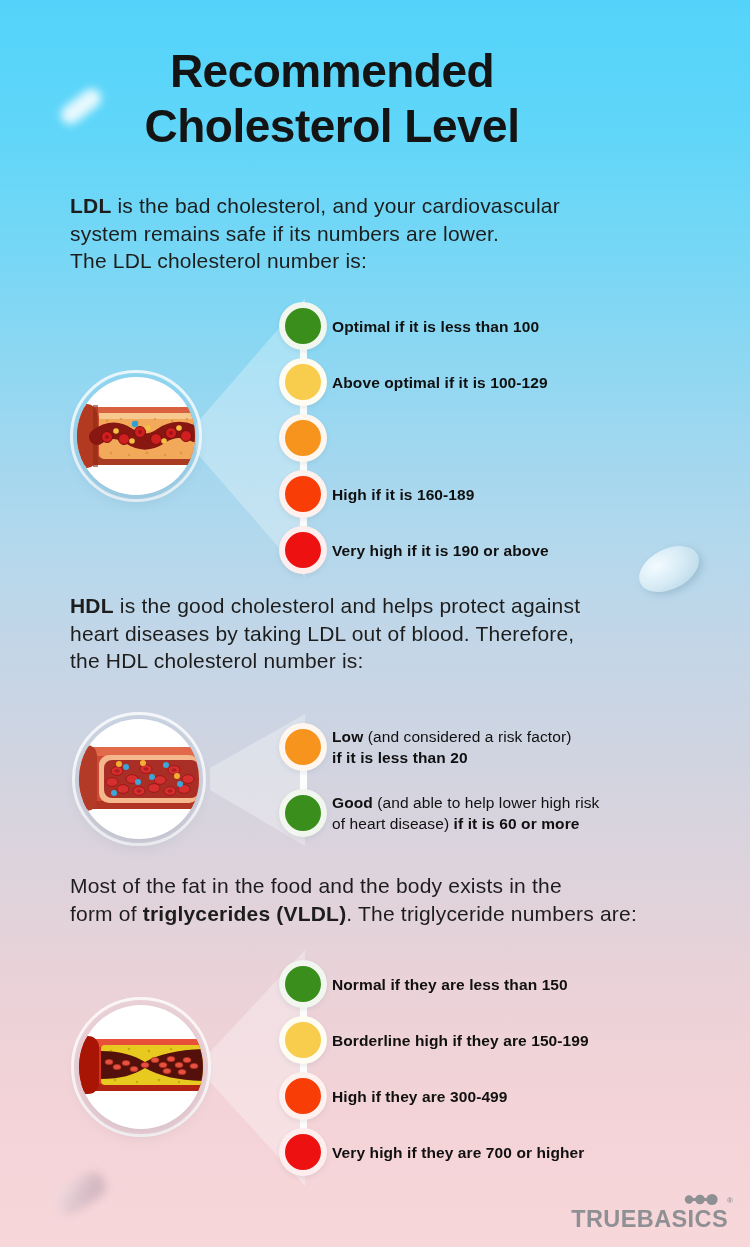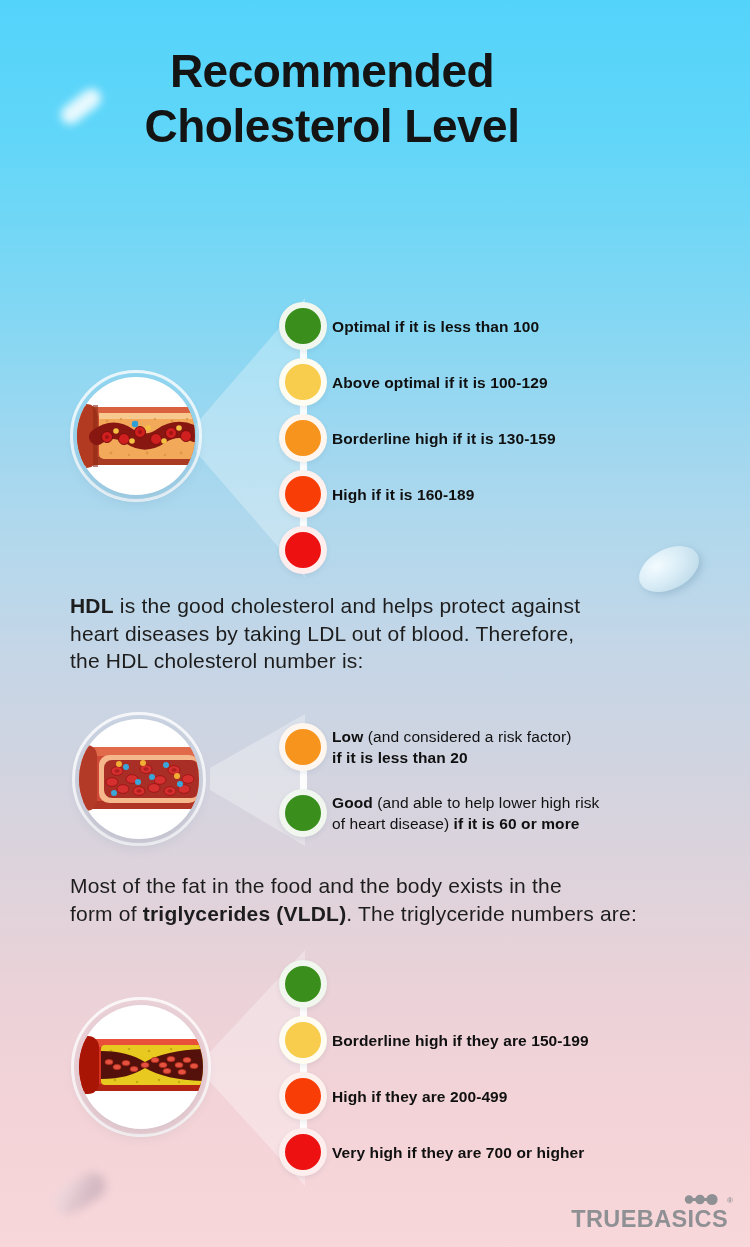--- a/index.html
+++ b/index.html
@@ -71,20 +71,23 @@
     <polygon points="210,1052 305,950 305,1186 210,1082" fill="rgba(255,255,255,0.30)"></polygon>
   </svg>
 
   <div class="pill pill-top"></div>
   <div class="pill pill-right"></div>
   <div class="pill pill-bottom"></div>
 
   <h1 class="title">Recommended
 Cholesterol Level</h1>
 
+  <p class="para" style="top:192px"><span class="b">LDL</span><span> is the bad cholesterol, and your cardiovascular
+system remains safe if its numbers are lower.
+The LDL cholesterol number is:</span></p>
 
   <div class="ill-ring" style="left:70px;top:370px;width:132px;height:132px"></div>
   <div class="ill-disc" style="left:77px;top:377px;width:118px;height:118px">
     <svg width="118" height="118" viewBox="0 0 118 118">
       <rect x="0" y="30" width="118" height="58" rx="8" fill="#c8492d"></rect>
       <rect x="0" y="30" width="118" height="9" rx="4" fill="#da6140"></rect>
       <rect x="0" y="80" width="118" height="8" rx="4" fill="#a93b22"></rect>
       <rect x="-6" y="27" width="26" height="64" rx="10" fill="#b23a20"></rect>
       <rect x="16" y="28" width="5" height="62" fill="#8e2a15" opacity="0.6"></rect>
       <rect x="22" y="36" width="96" height="46" rx="5" fill="#f2aa5a"></rect>
@@ -132,28 +135,28 @@
   <div class="chain-item" style="top:302px">
     <span class="dot" style="background-color: rgb(58, 142, 28);"></span>
     <span class="chain-text"><span class="b">Optimal if it is less than 100</span></span>
   </div>
   <div class="chain-item" style="top:358px">
     <span class="dot" style="background-color: rgb(248, 204, 77);"></span>
     <span class="chain-text"><span class="b">Above optimal if it is 100-129</span></span>
   </div>
   <div class="chain-item" style="top:414px">
     <span class="dot" style="background-color: rgb(247, 148, 30);"></span>
-    <span class="chain-text"><span class="b">Borderline high if it is 130-159</span></span>
   </div>
   <div class="chain-item" style="top:470px">
     <span class="dot" style="background-color: rgb(249, 61, 7);"></span>
     <span class="chain-text"><span class="b">High if it is 160-189</span></span>
   </div>
   <div class="chain-item" style="top:526px">
     <span class="dot" style="background-color: rgb(238, 17, 17);"></span>
+    <span class="chain-text"><span class="b">Very high if it is 190 or above</span></span>
   </div>
 
   <p class="para" style="top:592px"><span class="b">HDL</span><span> is the good cholesterol and helps protect against
 heart diseases by taking LDL out of blood. Therefore,
 the HDL cholesterol number is:</span></p>
 
   <div class="ill-ring" style="left:72px;top:712px;width:134px;height:134px"></div>
   <div class="ill-disc" style="left:79px;top:719px;width:120px;height:120px">
     <svg width="120" height="120" viewBox="0 0 120 120">
       <rect x="0" y="28" width="120" height="62" rx="10" fill="#cf4a36"></rect>
@@ -251,28 +254,29 @@
         <ellipse cx="88" cy="66" rx="4" ry="2.6"></ellipse>
           <ellipse cx="103" cy="67" rx="4" ry="2.6"></ellipse>
       </g>
     </svg>
   </div>
 
   <div class="chain-line" style="top:984px;height:168px"></div>
 
   <div class="chain-item" style="top:960px">
     <span class="dot" style="background-color: rgb(58, 142, 28);"></span>
+    <span class="chain-text"><span class="b">Normal if they are less than 150</span></span>
   </div>
   <div class="chain-item" style="top:1016px">
     <span class="dot" style="background-color: rgb(248, 204, 77);"></span>
     <span class="chain-text"><span class="b">Borderline high if they are 150-199</span></span>
   </div>
   <div class="chain-item" style="top:1072px">
     <span class="dot" style="background-color: rgb(249, 61, 7);"></span>
-    <span class="chain-text"><span class="b">High if they are 200-499</span></span>
+    <span class="chain-text"><span class="b">High if they are 300-499</span></span>
   </div>
   <div class="chain-item" style="top:1128px">
     <span class="dot" style="background-color: rgb(238, 17, 17);"></span>
     <span class="chain-text"><span class="b">Very high if they are 700 or higher</span></span>
   </div>
 
   <div class="brand">
     <svg class="brand-mark" width="38" height="13" viewBox="0 0 38 13">
       <g fill="#8f9094">
         <rect x="4" y="5" width="28" height="3"></rect>

